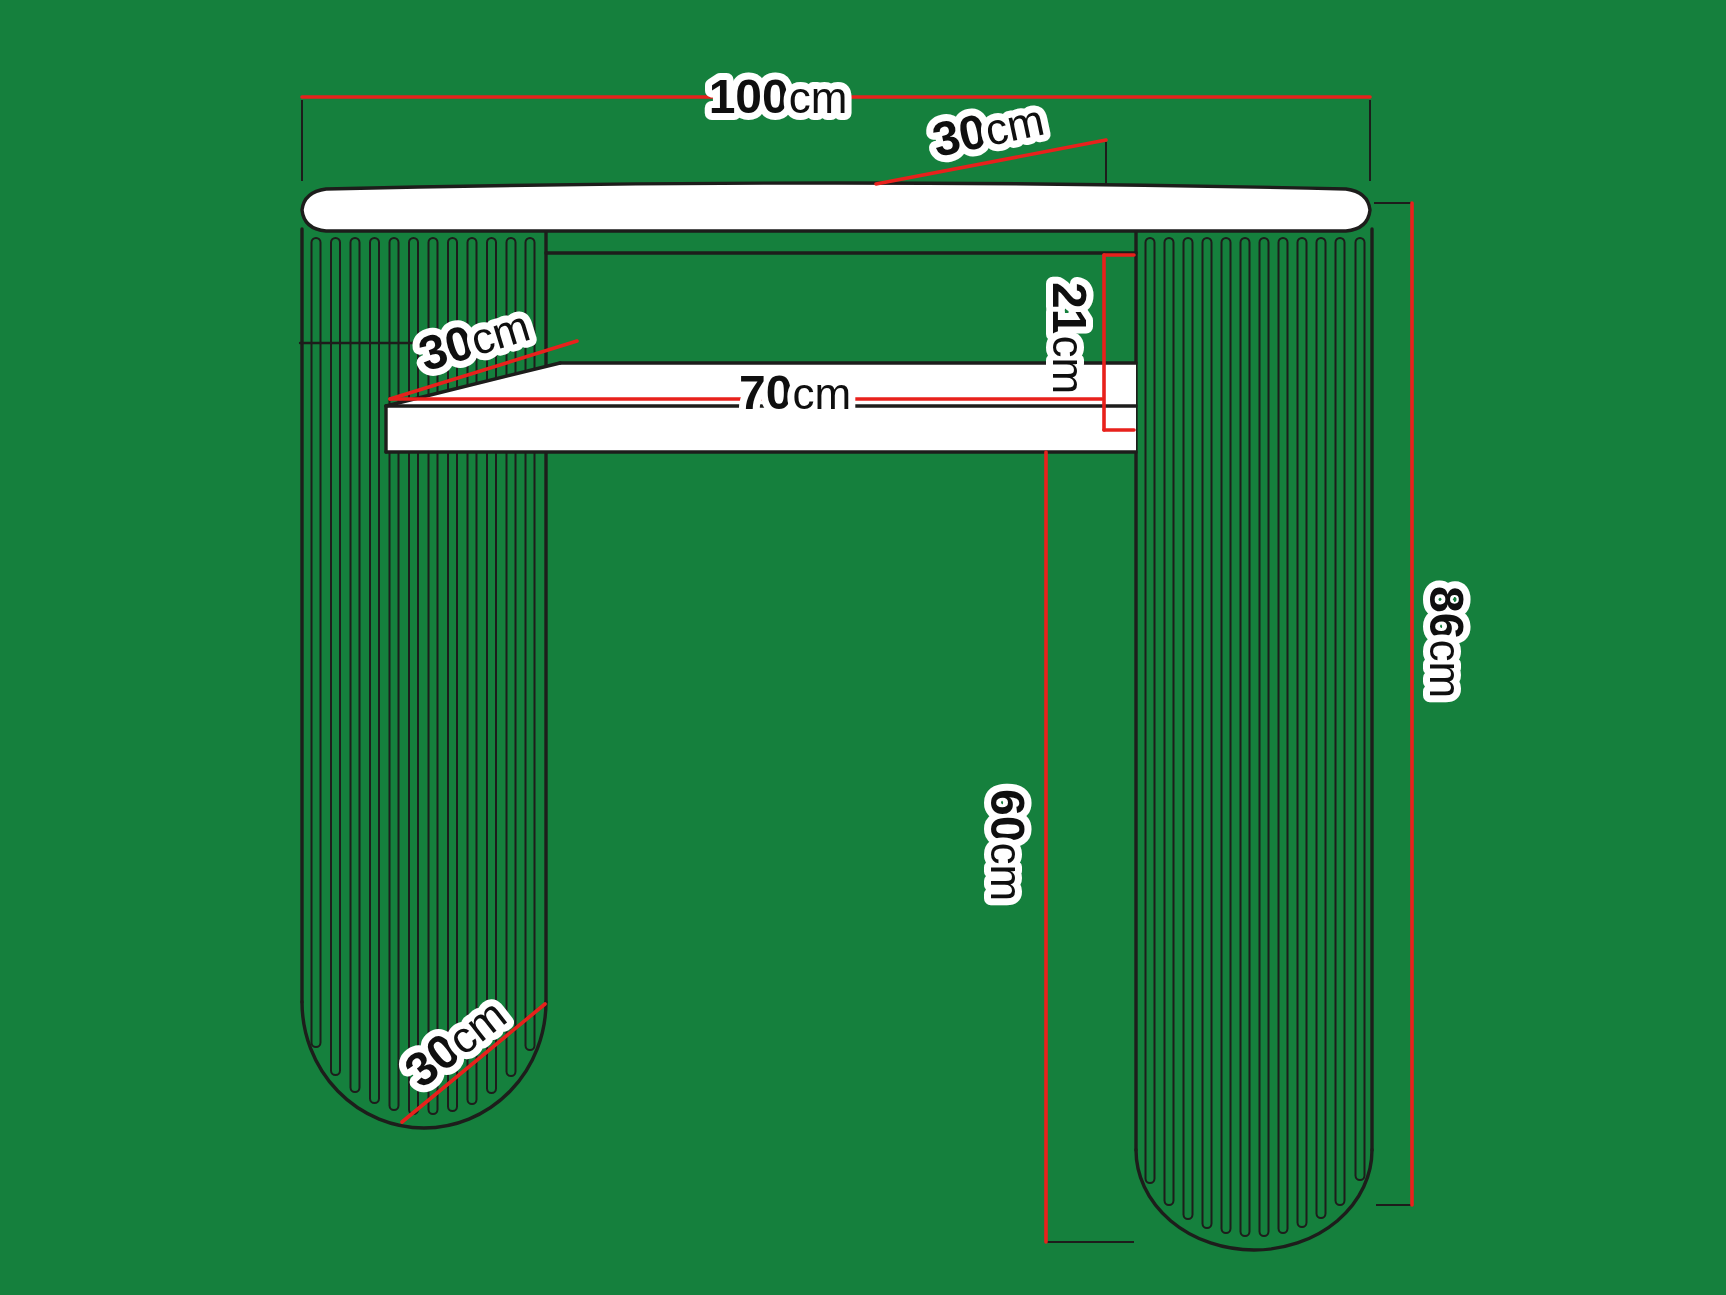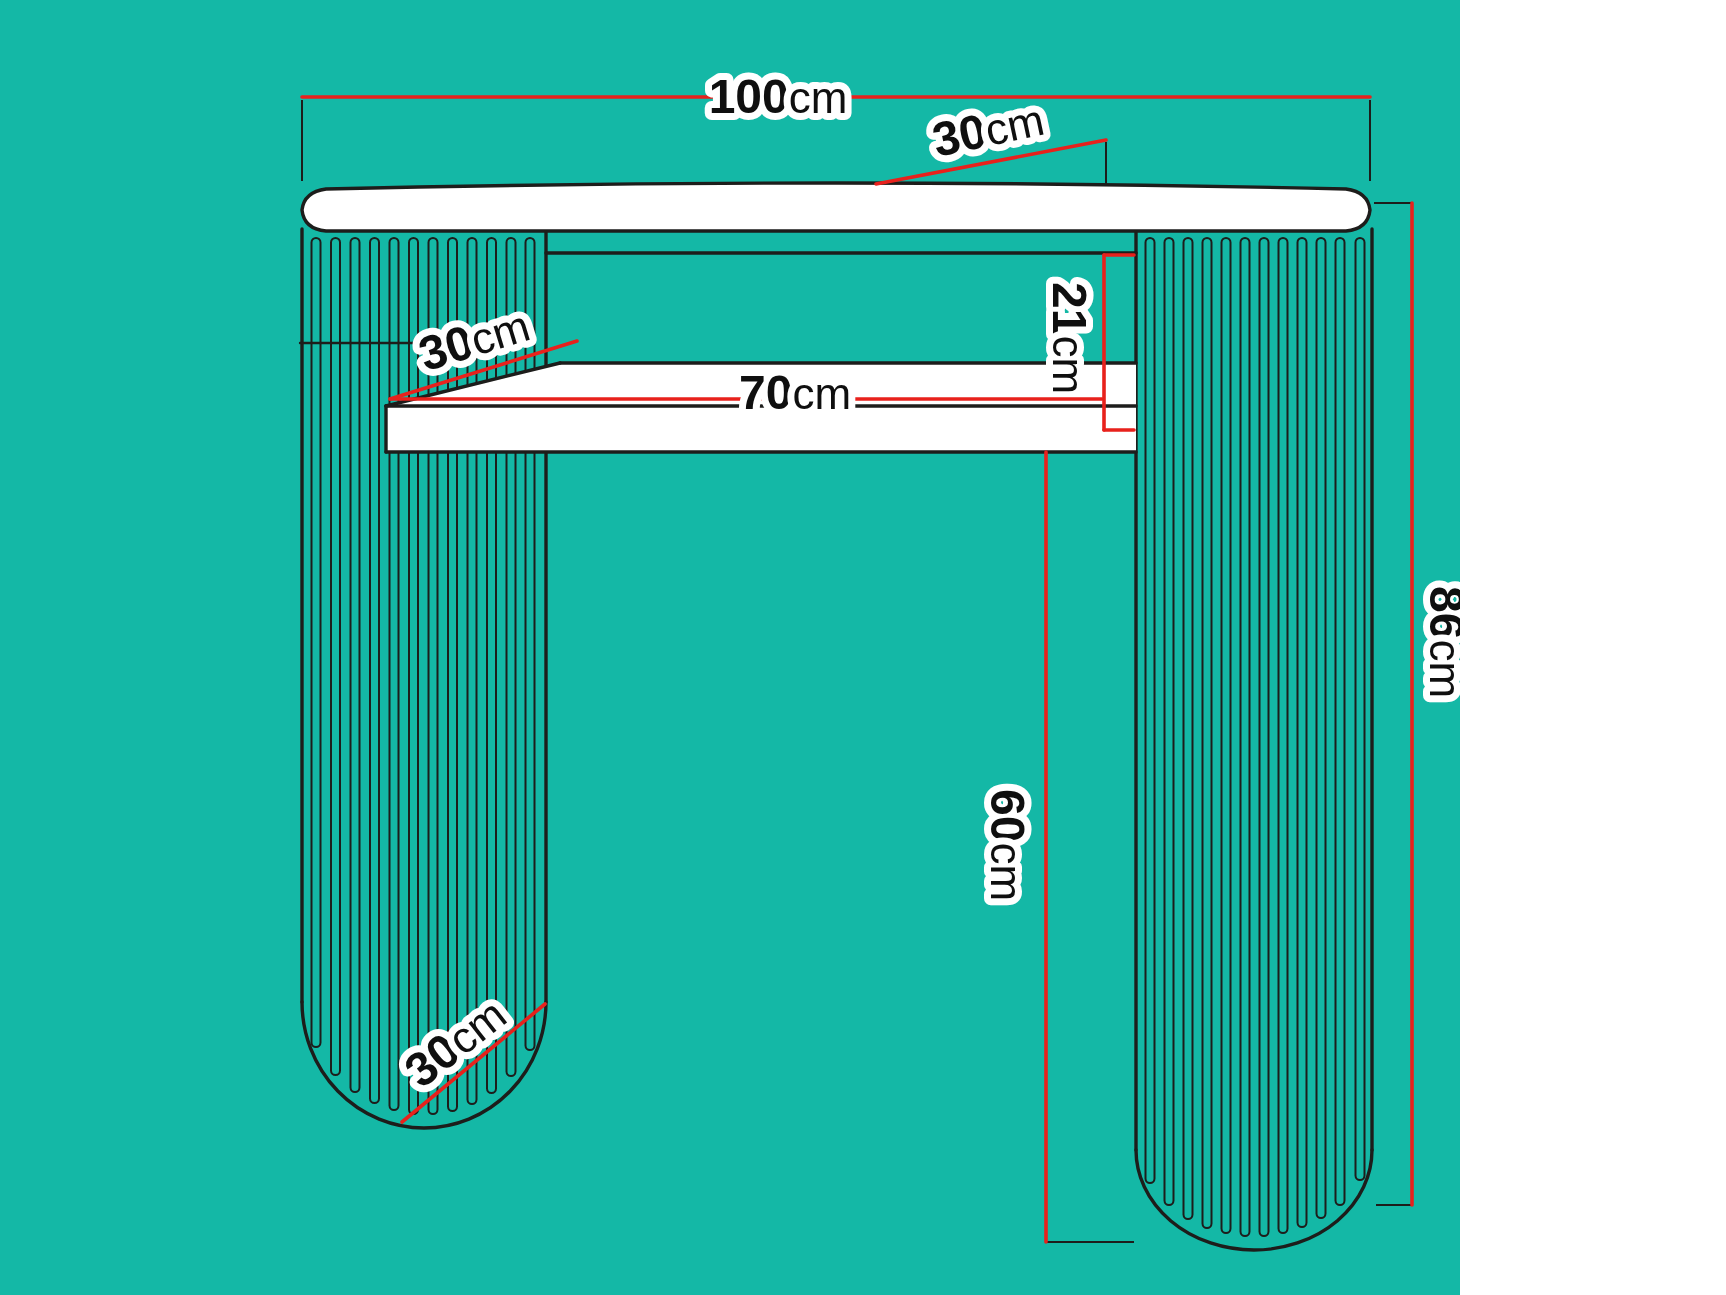--- a/index.html
+++ b/index.html
@@ -1,17 +1,17 @@
 <!DOCTYPE html>
 <html><head>
 <meta charset="utf-8">
 <style>
   html,body{margin:0;padding:0;background:#ffffff;}
   body{width:1726px;height:1295px;font-family:"Liberation Sans",sans-serif;}
-  .canvas{position:relative;width:1460px;height:1295px;background:#14b8a6;overflow:hidden;text-decoration:underline;}
+  .canvas{position:relative;width:1726px;height:1295px;background:#15803d;overflow:hidden;text-decoration:underline;}
   svg{display:block;}
   .edge{stroke:#1d1d1b;stroke-width:3.4;fill:none;stroke-linecap:round;}
   .thin{stroke-width:2.4;}
   .slat{stroke:#1d1d1b;stroke-width:2;fill:none;}
   .whitefill{fill:#ffffff;}
   .redline{fill:none;stroke-width:3.6;stroke-linecap:round;}
   .ext{stroke:#1d1d1b;stroke-width:2;fill:none;}
   .dim-label{font-family:"Liberation Sans",sans-serif;font-weight:700;font-size:48px;fill:#0f0f0f;}
   .dim-label .unit{font-weight:400;font-size:44px;}
   .halo{paint-order:stroke;stroke:#ffffff;stroke-width:14px;stroke-linejoin:round;}

